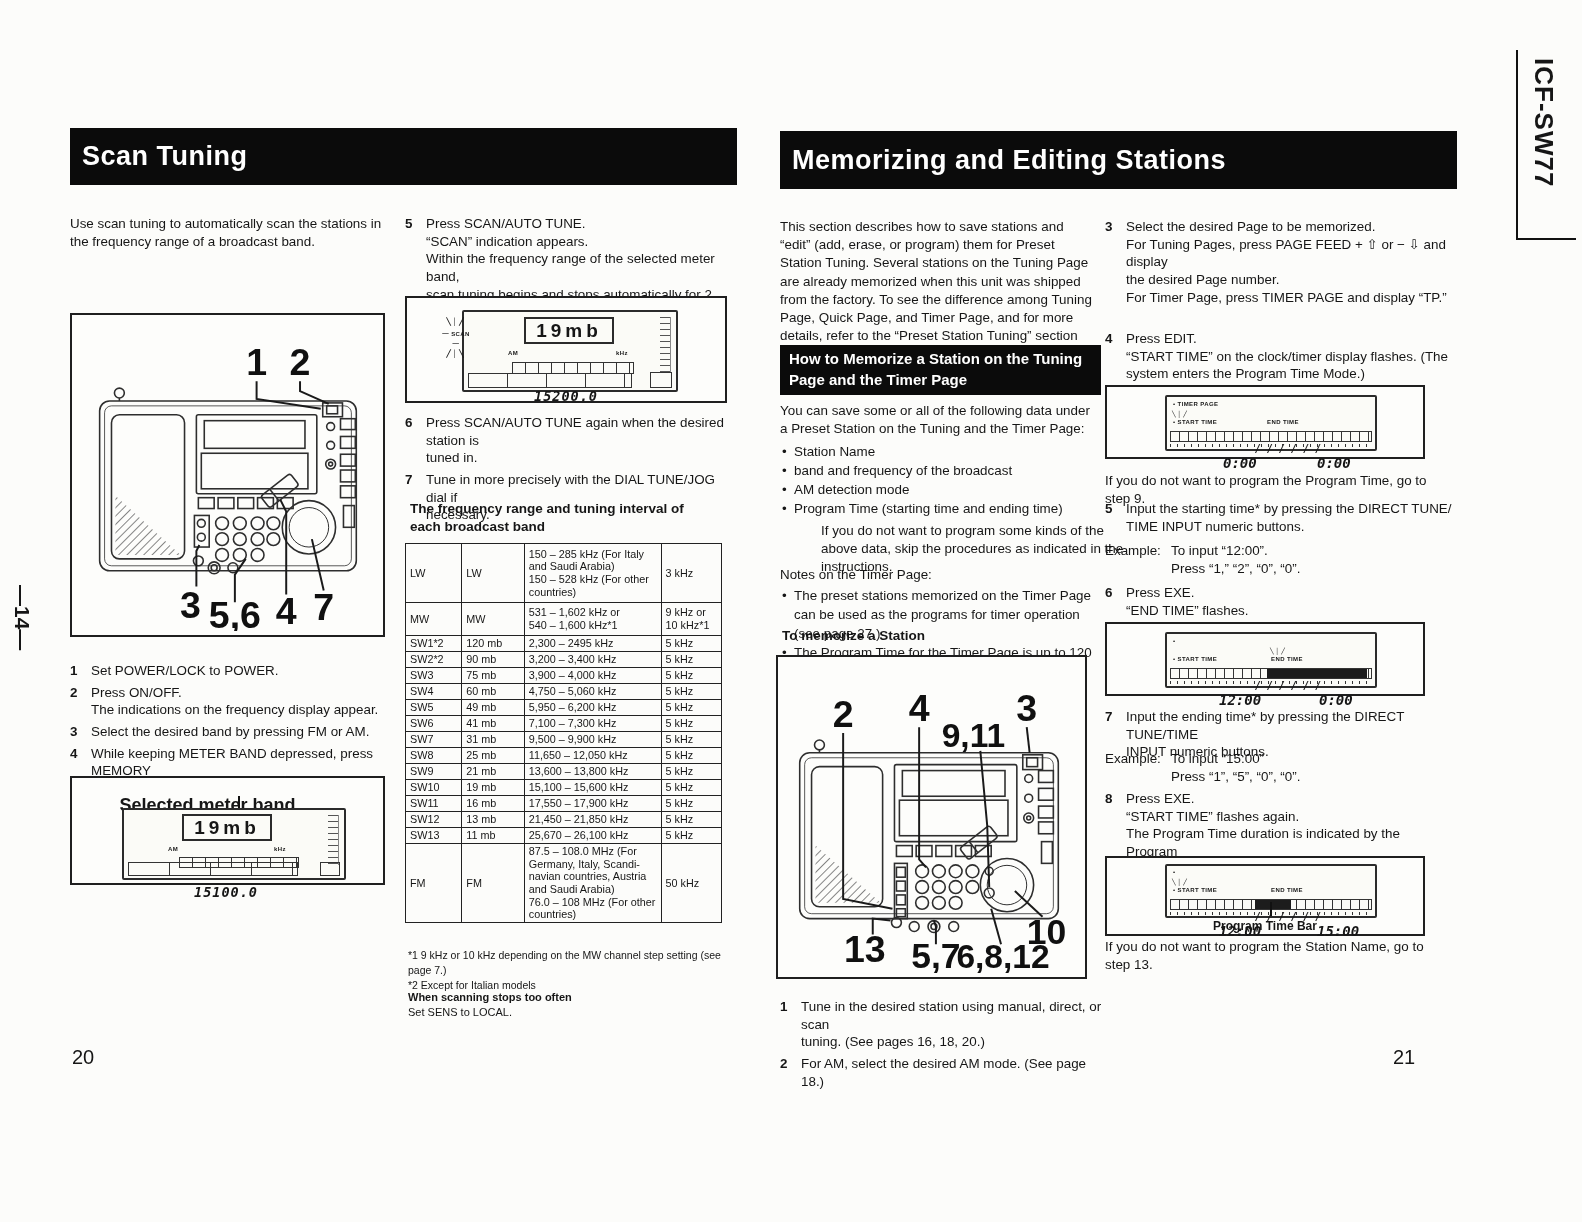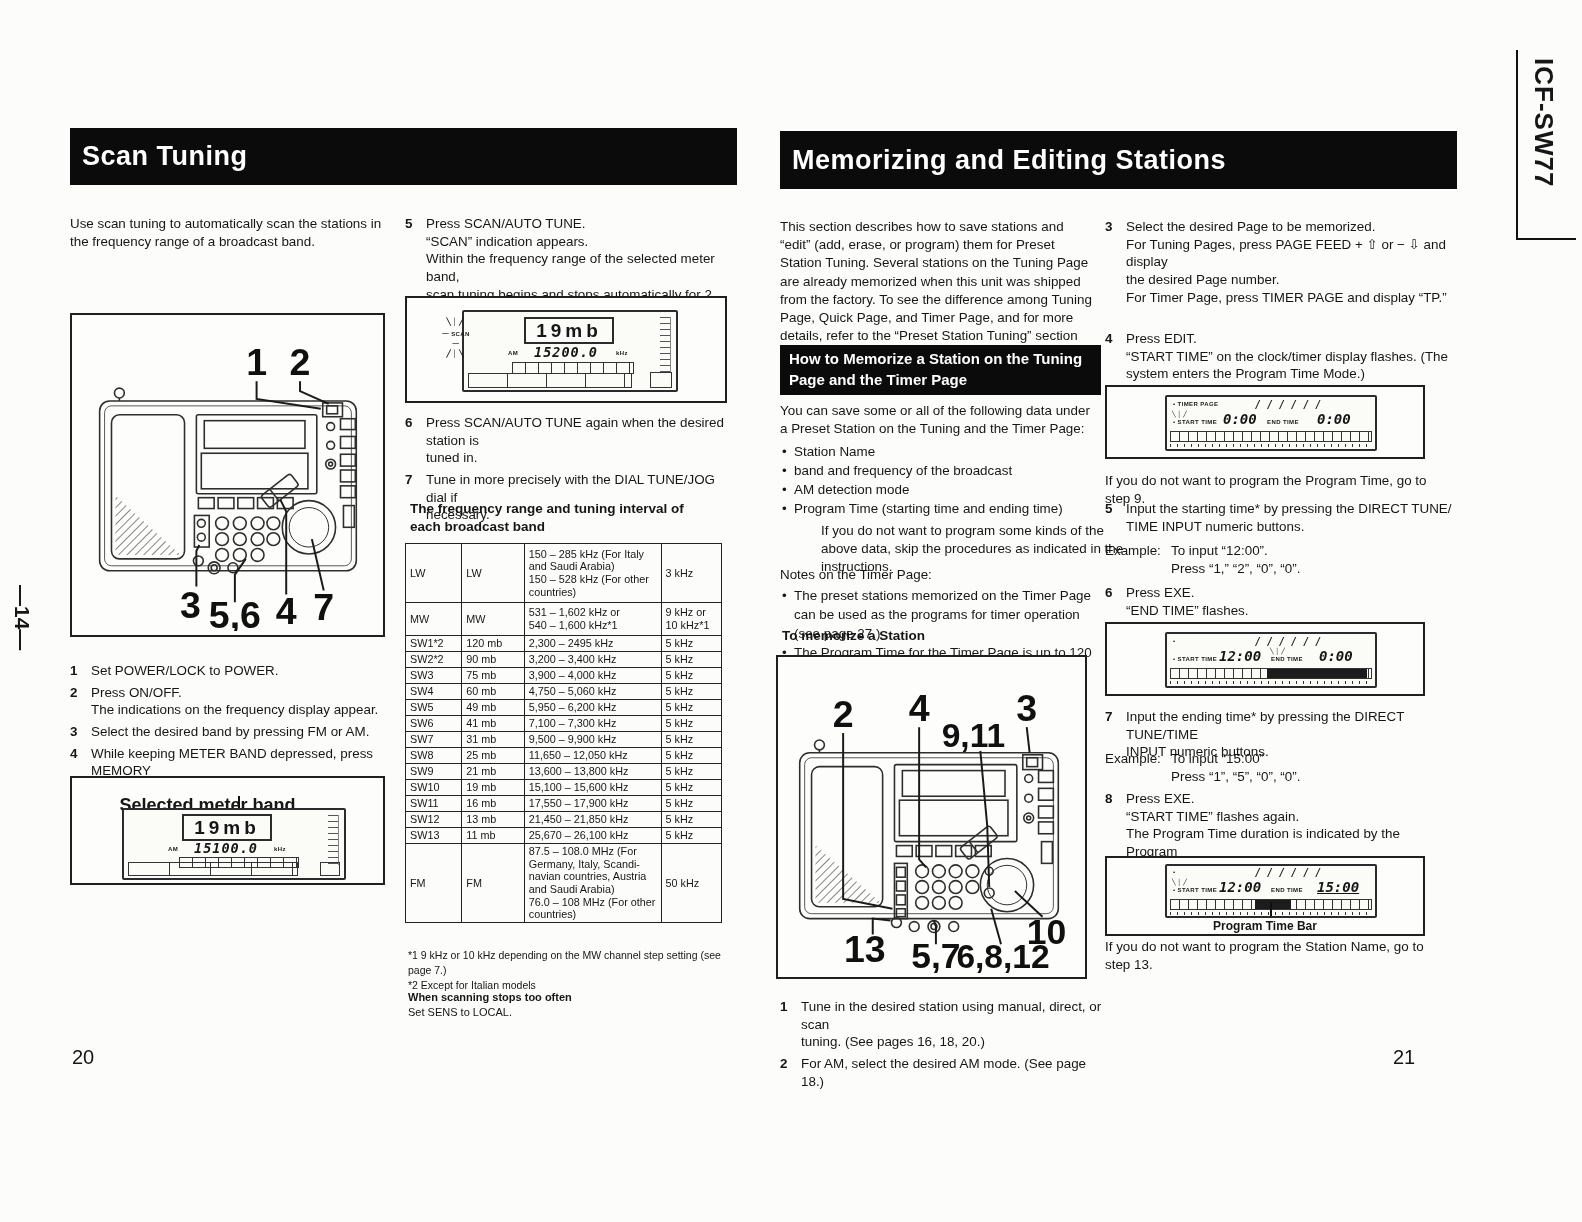--- a/index.html
+++ b/index.html
@@ -19,21 +19,21 @@
   ul.bl{margin:2px 0 0 0;padding:0;list-style:none;font-size:13.4px;line-height:1.42;}
   ul.bl li{padding-left:14px;position:relative;}
   ul.bl li::before{content:"•";position:absolute;left:2px;top:0;}
   .ftable{border-collapse:collapse;table-layout:fixed;width:317px;font-size:10.8px;line-height:1.16;}
   .ftable th,.ftable td{border:1.4px solid #222;padding:1px 4px;text-align:left;vertical-align:middle;}
   .ftable th{font-weight:bold;height:30px;}
   .r-lw td{height:56px;}.r-mw td{height:30px;}.r-sw td{height:13px;}.r-fm td{height:76px;}
   .lcd{position:relative;border:2px solid #2b2b2b;border-radius:2px;background:#fbfbf7;}
   .bandbox{position:absolute;border:2px solid #2b2b2b;font-weight:bold;letter-spacing:4px;
            text-align:center;font-size:19px;line-height:23px;}
-  .lcdnum{font-family:"DejaVu Sans Mono",monospace;font-style:italic;font-weight:bold;}
+  .lcdnum{font-family:"DejaVu Sans Mono",monospace;font-style:italic;font-weight:bold;margin-top:44px;}
   .tiny{font-size:6px;font-weight:bold;letter-spacing:.4px;}
   .seg{border:1.3px solid #333;background:repeating-linear-gradient(90deg,transparent 0 12px,#333 12px 13px);}
   .ticks{background:repeating-linear-gradient(90deg,#333 0 1px,transparent 1px 7px);}
   .vscale{background:repeating-linear-gradient(180deg,#555 0 1.2px,transparent 1.2px 6px);border-right:1px solid #888;}
   .vline{width:1.6px;background:#111;}
   .fl{position:relative;}
   .fl::before{content:"\2572\2502\2571";position:absolute;top:-9px;left:-1px;font-size:6px;
               letter-spacing:2px;font-weight:normal;}
   .dash{font-weight:bold;font-size:9px;}
   .burst{position:relative;text-align:center;}
@@ -555,21 +555,21 @@
       </div>
   </div>
 
   <div class="abs fig" style="left:1105px;top:856px;width:316px;height:76px;">
     <div class="abs lcd" style="left:58px;top:6px;width:208px;height:50px;">
       <div class="abs tiny" style="left:6px;top:3px;">•</div>
       <div class="abs lcdnum" style="left:88px;top:1px;font-size:10px;">/   /   /   /   /   /</div>
       <div class="abs tiny fl" style="left:6px;top:21px;">• <span>START TIME</span></div>
       <div class="abs lcdnum" style="left:52px;top:13px;font-size:14px;">12:00</div>
       <div class="abs tiny" style="left:104px;top:21px;">END TIME</div>
-      <div class="abs lcdnum" style="left:150px;top:13px;font-size:14px;text-decoration:underline;">15:00</div>
+      <div class="abs lcdnum" style="left:150px;top:13px;font-size:14px;">15:00</div>
       <div class="abs seg" style="left:3px;bottom:6px;right:3px;height:9px;background:repeating-linear-gradient(90deg,transparent 0 8px,#333 8px 9px);">
         <div class="darkbar" style="left:42%;width:18%;"></div>
       </div>
       <div class="abs ticks" style="left:3px;bottom:1px;right:3px;height:3px;"></div>
     </div>
     <div class="abs vline" style="left:163px;top:44px;height:14px;"></div>
     <div class="abs b" style="left:0;right:0;bottom:1px;text-align:center;font-size:12px;">Program Time Bar</div>
   </div>
 
   <div class="abs p" style="left:1105px;top:938px;width:345px;">If you do not want to program the Station Name, go to step 13.</div>

